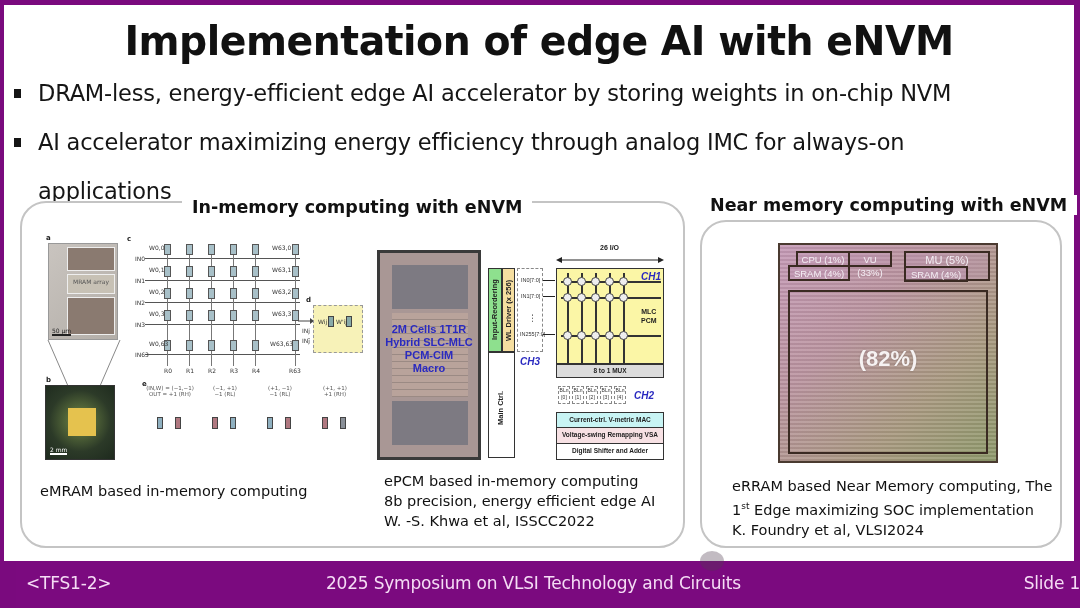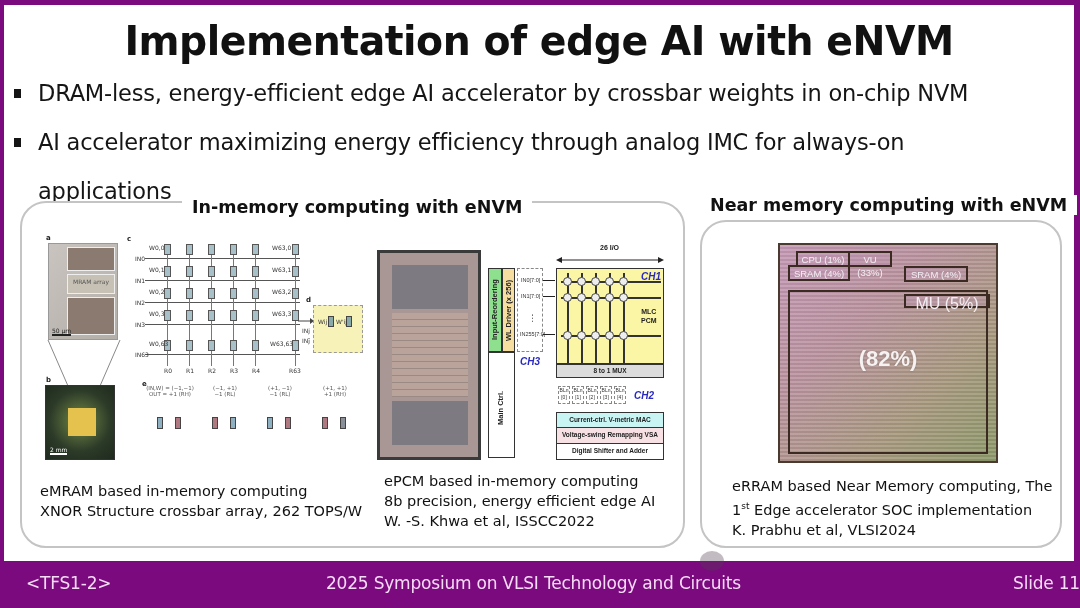--- a/index.html
+++ b/index.html
@@ -97,21 +97,21 @@
   .ft-left { left: 10px; } .ft-center { left: 310px; } .ft-right { right: 16px; }
   .watermark { position: absolute; left: 700px; top: 544px; font-size: 26px; color: rgba(80,60,80,0.35); white-space: nowrap; letter-spacing: 2px; }
   .wm-icon { display: inline-block; width: 24px; height: 20px; border-radius: 50%; background: rgba(80,60,80,0.35); vertical-align: middle; margin-right: 6px; }
 </style>
 </head>
 <body>
 
 <div class="slide">
   <div class="title">Implementation of edge AI with eNVM</div>
   <div class="bullets">
-    <div class="bullet"><span class="sq"></span><span>DRAM-less, energy-efficient edge AI accelerator by crossbar weights in on-chip NVM</span></div>
+    <div class="bullet"><span class="sq"></span><span>DRAM-less, energy-efficient edge AI accelerator by storing weights in on-chip NVM</span></div>
     <div class="bullet"><span class="sq"></span><span>AI accelerator maximizing energy efficiency through analog IMC for always-on</span></div>
     <div class="bullet"><span>applications</span></div>
   </div>
 </div>
 
 <div class="panel panel-left"></div>
 <div class="panel-heading ph-left">In-memory computing with eNVM</div>
 
 <div class="lbl-small" style="left:46px;top:234px;">a</div>
 <div class="fig-a">
@@ -232,27 +232,32 @@
   <div class="e-col" style="left:165px">
     <div>(+1, +1)</div>
     <div>+1 (RH)</div>
     <div class="cell" style="left:12px;background:#b07880"></div>
     <div class="cell" style="left:30px;background:#8a9098"></div>
   </div>
 </div>
 
 <div class="caption cap1">
   <div>eMRAM based in-memory computing</div>
-  <div>XNOR Structure crossbar array, 262 TOPS/W</div>
 </div>
 
 <div class="pcm-die">
   <div class="top"></div>
   <div class="stripes"></div>
   <div class="bot"></div>
+  <div class="pcm-label">
+    <div>2M Cells 1T1R</div>
+    <div>Hybrid SLC-MLC</div>
+    <div>PCM-CIM</div>
+    <div>Macro</div>
+  </div>
 </div>
 
 <div class="pcm-block">
   <div class="vbar" style="left:0;top:0;width:14px;height:84px;background:#8ee08e;"></div>
   <div class="vtext" style="left:2px;top:6px;height:72px;">Input-Reordering</div>
   <div class="vbar" style="left:14px;top:0;width:13px;height:84px;background:#f5dea0;"></div>
   <div class="vtext" style="left:16px;top:4px;height:76px;">WL Driver (x 256)</div>
   <div class="vbar" style="left:0;top:84px;width:27px;height:106px;background:#fff;"></div>
   <div class="vtext" style="left:8px;top:120px;height:40px;">Main Ctrl.</div>
 
@@ -325,32 +330,32 @@
 </div>
 
 <div class="panel panel-right"></div>
 <div class="panel-heading ph-right">Near memory computing with eNVM</div>
 
 <div class="rram">
   <div class="tex"></div>
   <div class="rbox" style="left:16px;top:6px;width:54px;height:16px;">CPU (1%)</div>
   <div class="rbox" style="left:68px;top:6px;width:44px;height:16px;">VU (33%)</div>
   <div class="rbox" style="left:8px;top:20px;width:62px;height:16px;">SRAM (4%)</div>
-  <div class="rbox" style="left:124px;top:6px;width:86px;height:14px;font-size:16px;padding-top:1px;margin-top:43px;">MU (5%)</div>
+  <div class="rbox" style="left:124px;top:6px;width:86px;height:30px;font-size:11px;padding-top:1px;">MU (5%)</div>
   <div class="rbox" style="left:124px;top:21px;width:64px;height:16px;">SRAM (4%)</div>
   <div class="main"></div>
   <div class="rram-big">
     <div>(82%)</div>
   </div>
 </div>
 
 <div class="caption cap3">
   <div>eRRAM based Near Memory computing, The</div>
-  <div><span>1</span><sup>st</sup><span> Edge accelerator SOC implementation</span></div>
-  <div>K. Prabhu et al, VLSI2024</div>
+  <div><span>1</span><sup>st</sup><span> Edge maximizing SOC implementation</span></div>
+  <div>K. Foundry et al, VLSI2024</div>
 </div>
 
 <div class="footer">
   <div class="ft ft-left">&lt;TFS1-2&gt;</div>
   <div class="ft ft-center">2025 Symposium on VLSI Technology and Circuits</div>
-  <div class="ft ft-right">Slide 11</div>
+  <div class="ft ft-right">Slide 1</div>
 </div>
 <div class="watermark"><span class="wm-icon"></span></div>
 
 </body></html>

